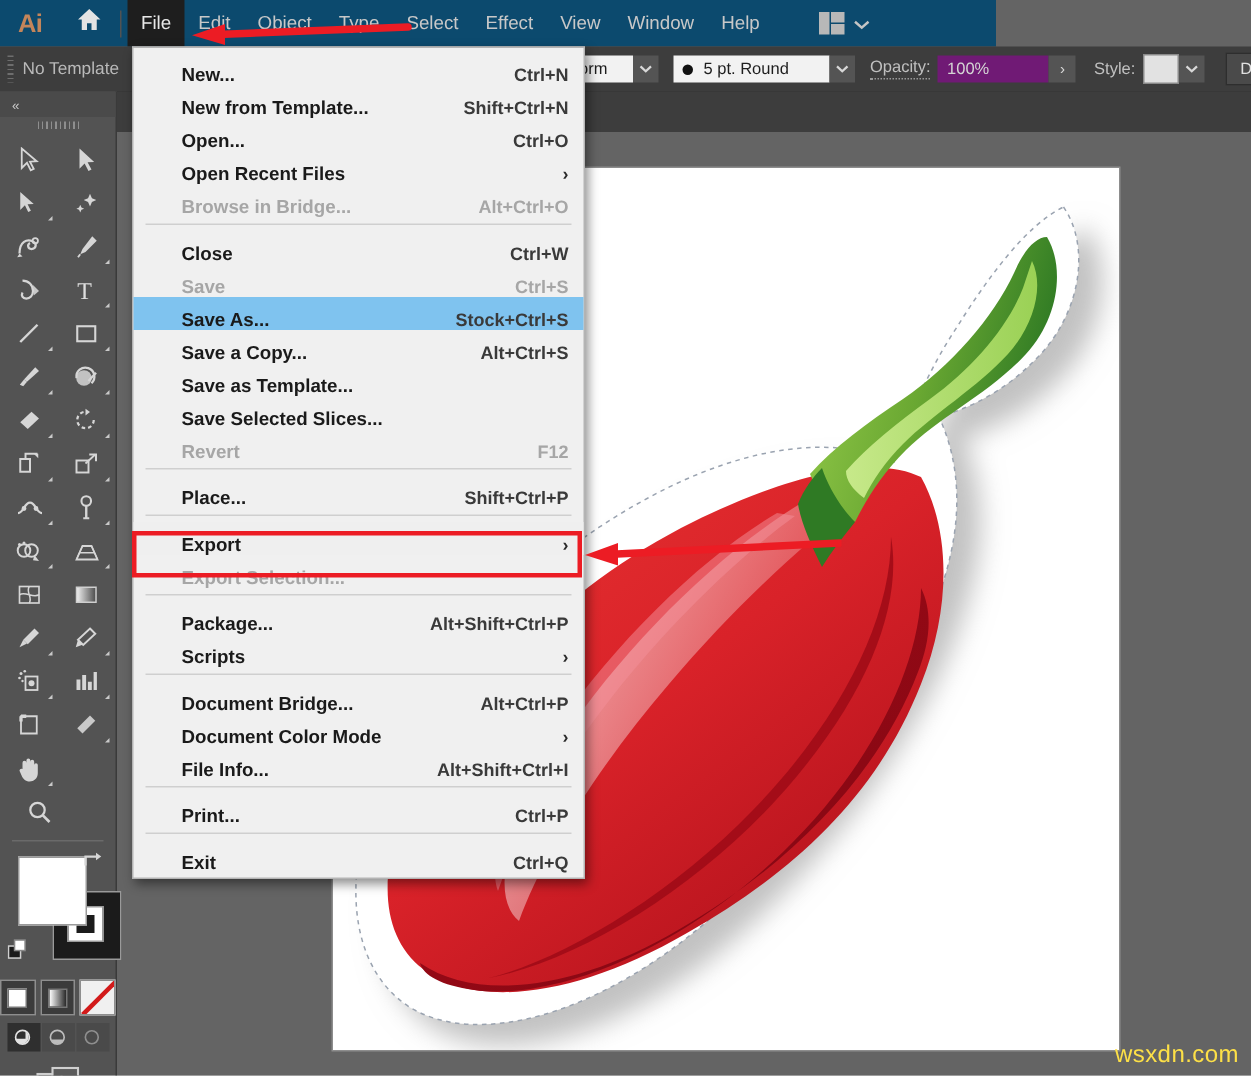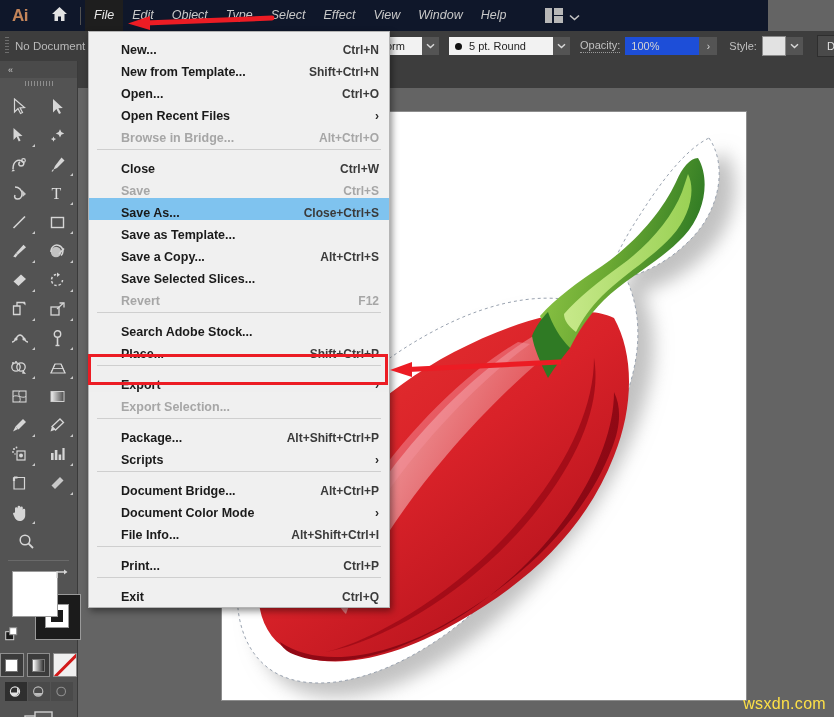--- a/index.html
+++ b/index.html
@@ -6,32 +6,32 @@
   body{
     width:834px;height:717px;overflow:hidden;position:relative;
     background:#646464;
     font-family:"Liberation Sans", sans-serif;
     -webkit-font-smoothing:antialiased;
   }
   #app{position:absolute;inset:0;}
 
   
   .menubar{
-    position:absolute;left:0;top:0;width:768px;height:31px;
-    background:#0f172a;display:flex;align-items:center;
+    position:absolute;left:0;top:0;width:664px;height:31px;
+    background:#0c4a6e;display:flex;align-items:center;
   }
   .ai-logo{
     width:40px;height:31px;display:flex;align-items:center;justify-content:center;
     color:#c4855a;font-size:17px;font-weight:bold;letter-spacing:-0.5px;
   }
   .home-btn{
     width:38px;height:31px;display:flex;align-items:center;justify-content:center;
   }
   .menu-sep{width:1px;height:18px;background:#525252;margin:0 4px 0 2px;}
-  .menu-items{display:flex;height:31px;font-style:italic;}
+  .menu-items{display:flex;height:31px;}
   .menu-item{
     height:31px;line-height:31px;padding:0 9px;color:#c8c8c8;font-size:12.5px;
     cursor:default;white-space:nowrap;
   }
   .menu-item.active{background:#1e1e1e;color:#e8e8e8;}
   .ws-switch{
     margin-left:24px;display:flex;align-items:center;gap:6px;height:31px;padding:0 6px;
   }
   .ws-grid{display:grid;grid-template-columns:7px 9px;grid-template-rows:7px 7px;gap:1.5px;}
   .ws-grid i{background:#b8b8b8;display:block;}
@@ -49,21 +49,21 @@
   }
   .nosel{color:#b9b9b9;font-size:11.5px;white-space:nowrap;}
   .cb-right{position:absolute;left:380px;top:0;height:30px;display:flex;align-items:center;}
   .cb-lbl{color:#c0c0c0;font-size:11px;margin-right:5px;white-space:nowrap;}
   .cb-lbl.dotted{border-bottom:1px dotted #9a9a9a;padding-bottom:1px;text-align:right;}
   .cb-field{
     background:#f2f2f2;color:#1e1e1e;font-size:11px;height:18px;line-height:18px;
     padding:0 6px;white-space:nowrap;display:flex;align-items:center;
   }
   .cb-dark{
-    background:#1d4ed8;color:#d4d4d4;font-size:11px;height:18px;line-height:18px;
+    background:#701a75;color:#d4d4d4;font-size:11px;height:18px;line-height:18px;
     padding:0 6px;white-space:nowrap;display:flex;align-items:center;
   }
   .cb-caret{
     width:17px;height:18px;background:#545454;display:flex;align-items:center;justify-content:center;
     margin-right:10px;
   }
   .cb-caret.nogap{margin-right:0;}
   .cb-swatch{width:22px;height:18px;background:#e2e2e2;border:1px solid #8a8a8a;}
   .doc-setup{
     margin-left:14px;background:#4a4a4a;border:1px solid #2e2e2e;color:#e0e0e0;
@@ -230,21 +230,21 @@
       <span>
         <svg width="11" height="7" viewBox="0 0 11 7">
             <path d="M1 1.5 L5.5 5.5 L10 1.5" stroke="#c5c5c5" stroke-width="1.6" fill="none"></path>
           </svg>
       </span>
     </div>
   </div>
 
   <div class="controlbar">
     <div class="grip"></div>
-    <div class="nosel">No Document</div>
+    <div class="nosel">No Template</div>
 
     <div class="cb-right">
       <div class="cb-field" style="width:34px;padding-right:2px;">orm</div>
       <div class="cb-caret">
         <svg width="9" height="6" viewBox="0 0 9 6">
             <path d="M1 1.3 L4.5 4.5 L8 1.3" stroke="#d8d8d8" stroke-width="1.5" fill="none"></path>
           </svg>
       </div>
 
       <div class="cb-field" style="width:92px;">
@@ -695,45 +695,41 @@
     <div class="mrow">
       <span class="lbl">Close</span>
       <span class="key">Ctrl+W</span>
     </div>
     <div class="mrow disabled">
       <span class="lbl">Save</span>
       <span class="key">Ctrl+S</span>
     </div>
     <div class="mrow sel">
       <span class="lbl">Save As...</span>
-      <span class="key">Close+Ctrl+S</span>
+      <span class="key">Stock+Ctrl+S</span>
+    </div>
+    <div class="mrow">
+      <span class="lbl">Save a Copy...</span>
+      <span class="key">Alt+Ctrl+S</span>
     </div>
     <div class="mrow">
       <span class="lbl">Save as Template...</span>
       <span class="key"></span>
-    </div>
-    <div class="mrow">
-      <span class="lbl">Save a Copy...</span>
-      <span class="key">Alt+Ctrl+S</span>
     </div>
     <div class="mrow">
       <span class="lbl">Save Selected Slices...</span>
       <span class="key"></span>
     </div>
     <div class="mrow disabled">
       <span class="lbl">Revert</span>
       <span class="key">F12</span>
     </div>
 
     <div class="msep"></div>
 
-    <div class="mrow">
-      <span class="lbl">Search Adobe Stock...</span>
-      <span class="key"></span>
-    </div>
     <div class="mrow">
       <span class="lbl">Place...</span>
       <span class="key">Shift+Ctrl+P</span>
     </div>
 
     <div class="msep"></div>
 
     <div class="mrow boxed">
       <span class="lbl">Export</span>
       <span class="arrow">›</span>

